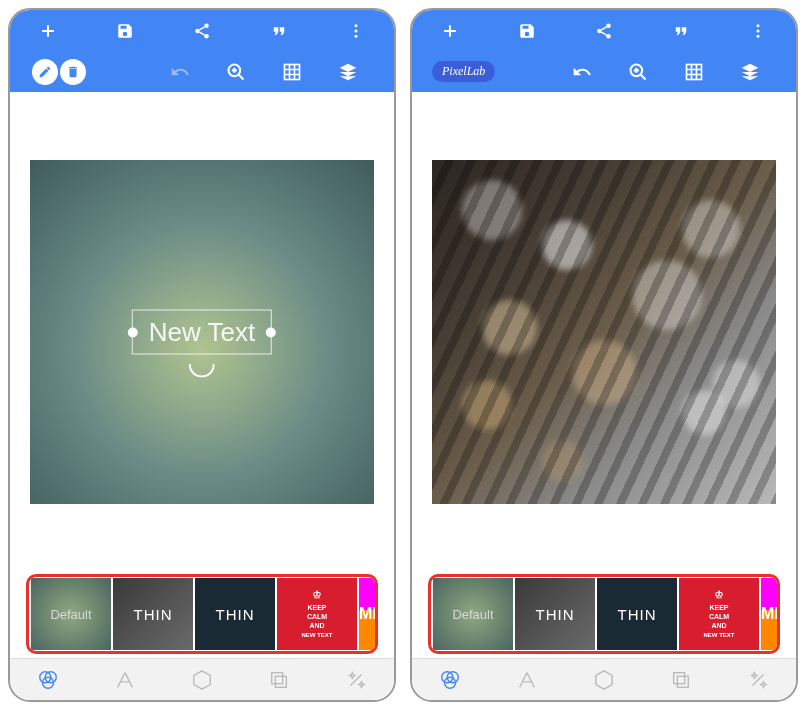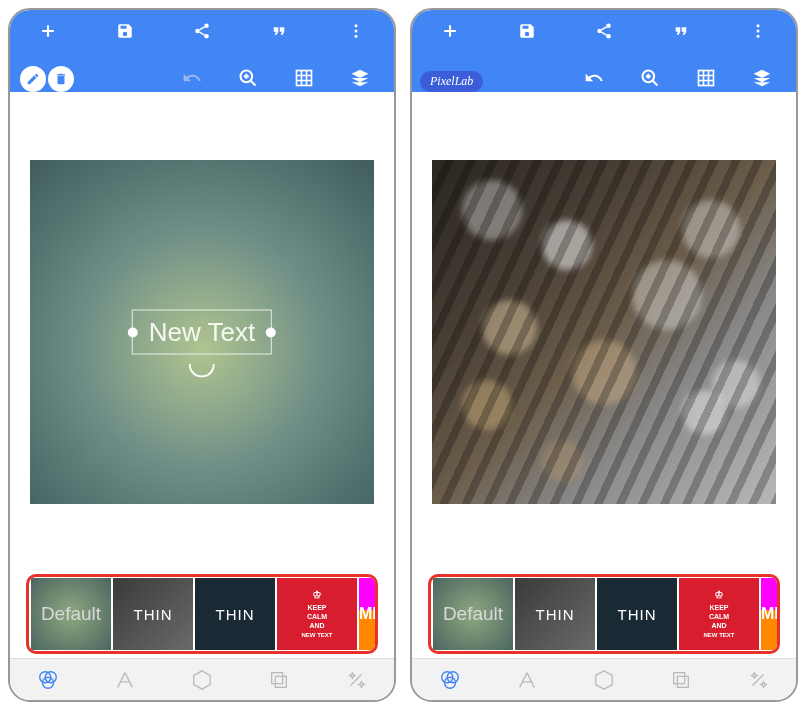--- a/index.html
+++ b/index.html
@@ -27,23 +27,23 @@
   background: #4285f4;
   display: flex;
   justify-content: space-around;
   align-items: center;
   height: 41px;
 }
 .toolbar-second {
   background: #4285f4;
   display: flex;
   justify-content: space-between;
-  align-items: flex-end;
+  align-items: center;
   height: 41px;
-  padding: 0 4px;
+  padding: 0 16px;
 }
 .tb-icons-right {
   display: flex;
   gap: 28px;
   padding-right: 16px;
 }
 .icon {
   color: #fff;
   font-size: 18px;
   cursor: pointer;
@@ -160,21 +160,21 @@
   align-items: center;
   justify-content: center;
   color: #fff;
   font-size: 14px;
   position: relative;
   overflow: hidden;
 }
 .t-default {
   background: radial-gradient(circle, #8fa880 0%, #4a6560 100%);
   color: #d8d8d8;
-  font-size: 19px;
+  font-size: 13px;
 }
 .t-thin1 {
   background: linear-gradient(135deg, #3a3a3a, #6a6a6a);
   font-weight: 100;
   letter-spacing: 1px;
   font-size: 15px;
 }
 .t-thin2 {
   background: #1a2a35;
   font-weight: 100;

